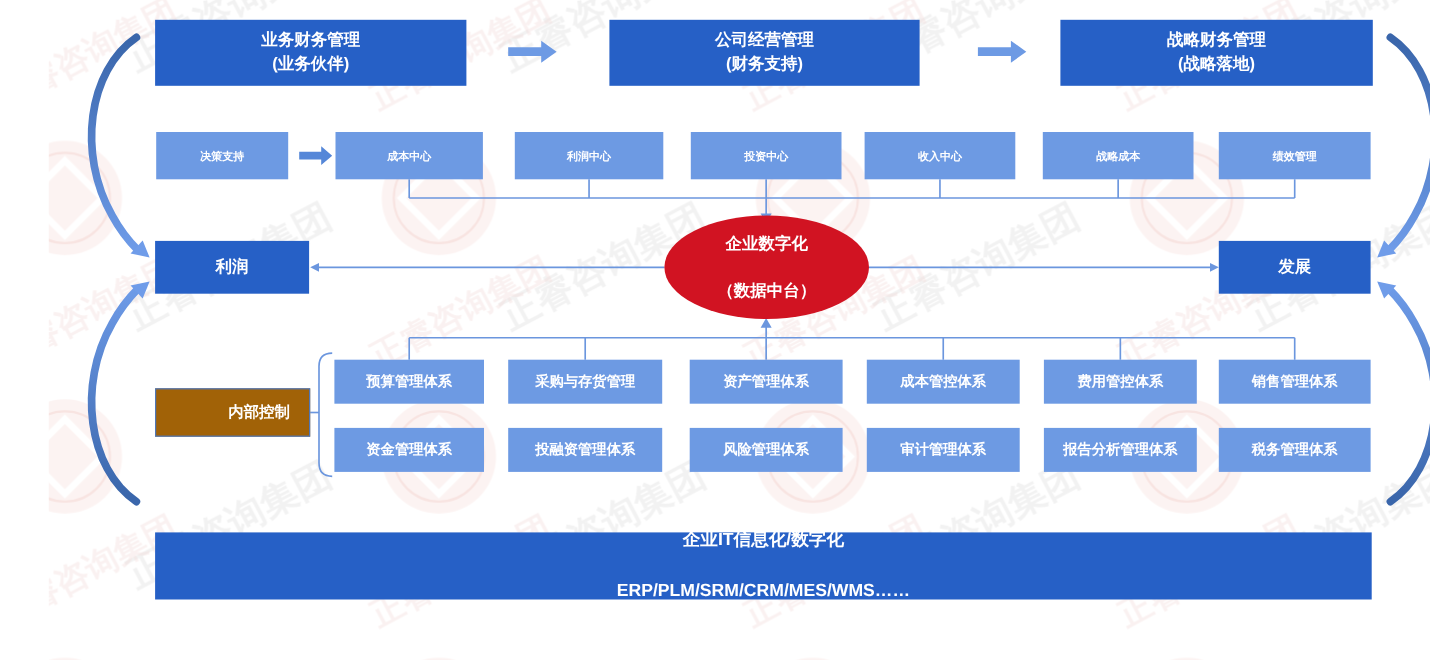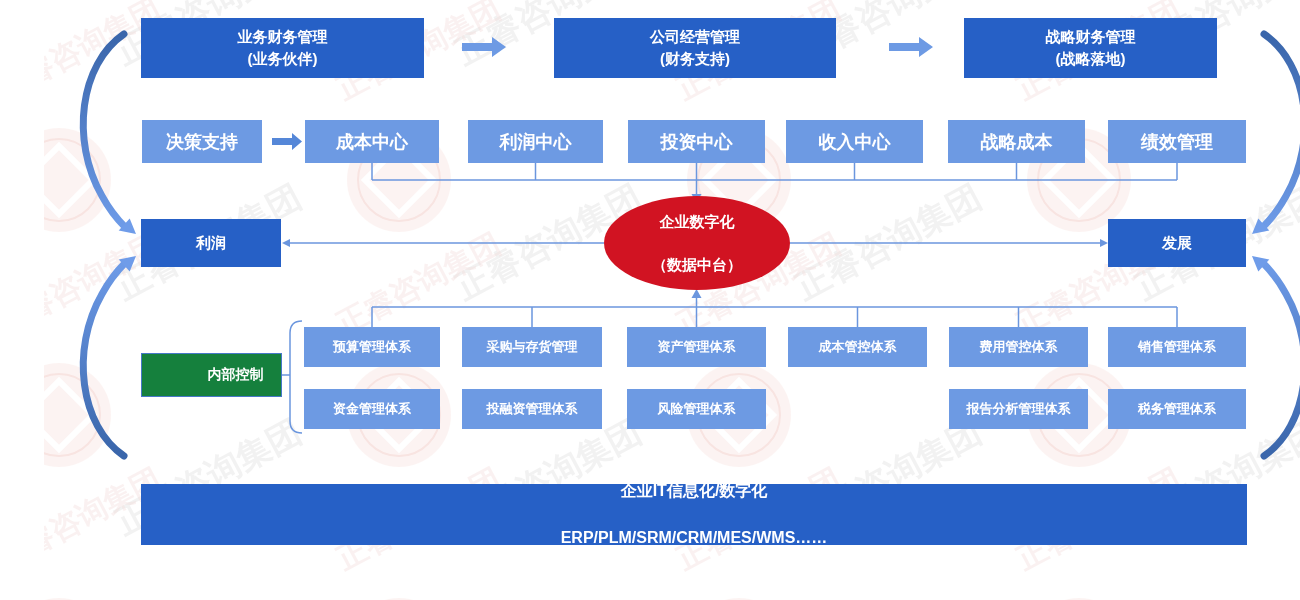--- a/index.html
+++ b/index.html
@@ -7,23 +7,23 @@
     position:relative; width:1300px; height:600px; background:#ffffff;
     overflow:hidden; font-family:"Liberation Sans","DejaVu Sans",sans-serif;margin-left:44px;
   }
   .layer { position:absolute; left:0; top:0; }
   .box {
     position:absolute; display:flex; flex-direction:column;
     align-items:center; justify-content:center; text-align:center;
     color:#ffffff; font-weight:bold; z-index:2; box-sizing:border-box;
   }
   .box-dark  { background:#2660c6; font-size:15px; line-height:1.45; }
-  .box-light { background:#6d9ae3; font-size:18px;font-family:Liberation Mono, monospace; }
+  .box-light { background:#6d9ae3; font-size:10px;font-family:Liberation Mono, monospace; }
   .box-sys   { background:#6d9ae3; font-size:13px; }
-  .box-ctrl  { background:#15803d; border:1.5px solid #4678c8; font-size:14px;padding-left:48px; }
+  .box-ctrl  { background:#a16207; border:1.5px solid #4678c8; font-size:14px;padding-left:48px; }
   .ellipse   { background:#d11322; border-radius:50%; font-size:15px; line-height:1.55; z-index:3;gap:19px; }
   .itbar     { background:#2660c6; font-size:16px; line-height:1.65;gap:20px; }
 </style>
 </head>
 <body>
 
 <div class="stage">
 
   <svg class="layer" width="1300" height="600" style="z-index:0" aria-hidden="true">
     <defs>
@@ -94,21 +94,21 @@
   </svg>
 
   <div class="box box-dark" style="left:97px;top:18px;width:283px;height:60px">
     <span>业务财务管理</span>
     <span>(业务伙伴)</span>
   </div>
   <div class="box box-dark" style="left:510px;top:18px;width:282px;height:60px">
     <span>公司经营管理</span>
     <span>(财务支持)</span>
   </div>
-  <div class="box box-dark" style="left:920px;top:18px;width:253px;height:60px">
+  <div class="box box-dark" style="left:920px;top:18px;width:284px;height:60px">
     <span>战略财务管理</span>
     <span>(战略落地)</span>
   </div>
 
   <div class="box box-light" style="left:98px;top:120px;width:120px;height:43px">
     <span>决策支持</span>
   </div>
   <div class="box box-light" style="left:261px;top:120px;width:134px;height:43px">
     <span>成本中心</span>
   </div>
@@ -164,20 +164,23 @@
 
   <div class="box box-sys" style="left:260px;top:389px;width:136px;height:40px">
     <span>资金管理体系</span>
   </div>
   <div class="box box-sys" style="left:418px;top:389px;width:140px;height:40px">
     <span>投融资管理体系</span>
   </div>
   <div class="box box-sys" style="left:583px;top:389px;width:139px;height:40px">
     <span>风险管理体系</span>
   </div>
+  <div class="box box-sys" style="left:744px;top:389px;width:139px;height:40px">
+    <span>审计管理体系</span>
+  </div>
   <div class="box box-sys" style="left:905px;top:389px;width:139px;height:40px">
     <span>报告分析管理体系</span>
   </div>
   <div class="box box-sys" style="left:1064px;top:389px;width:138px;height:40px">
     <span>税务管理体系</span>
   </div>
 
   <div class="box itbar" style="left:97px;top:484px;width:1106px;height:61px">
     <span>企业IT信息化/数字化</span>
     <span>ERP/PLM/SRM/CRM/MES/WMS……</span>

